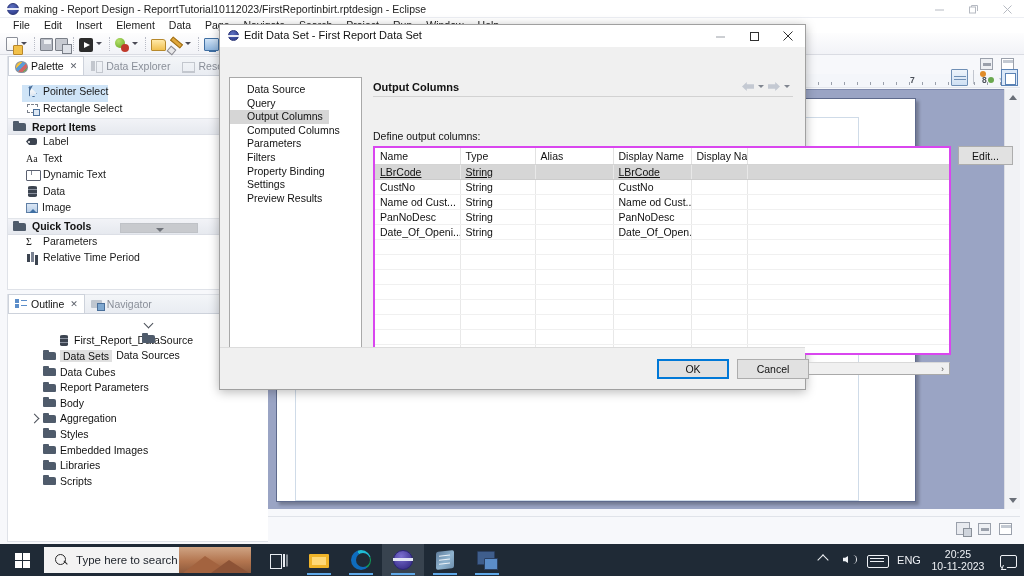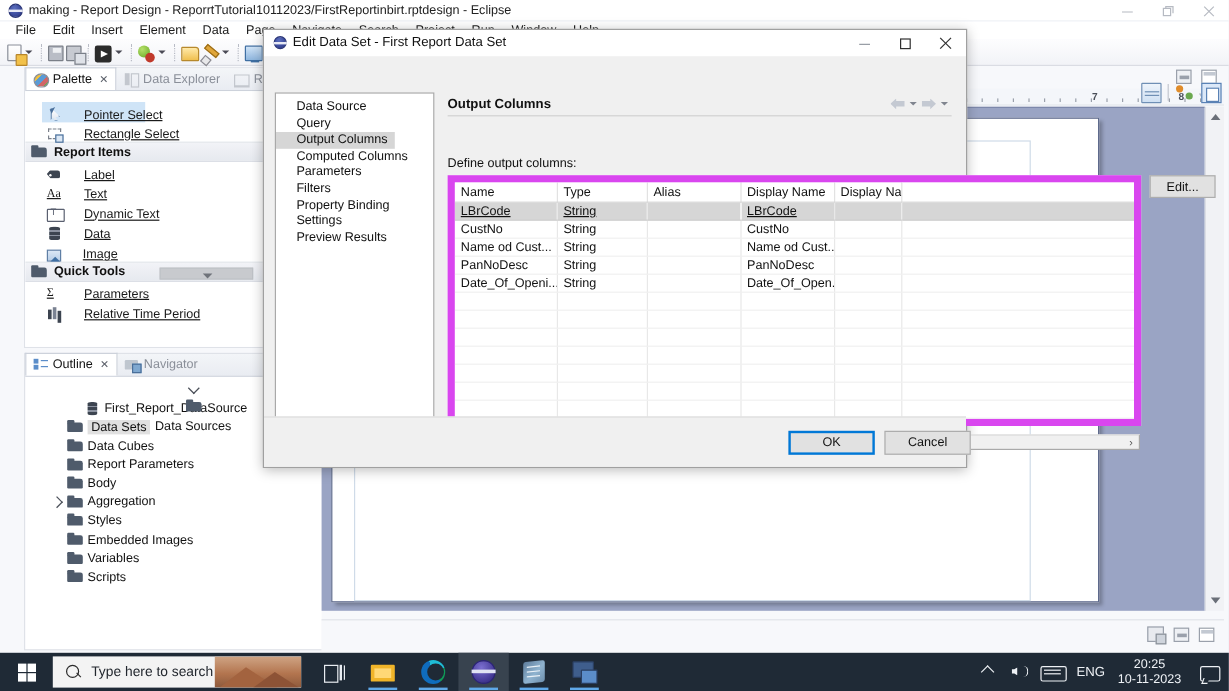--- a/index.html
+++ b/index.html
@@ -136,21 +136,21 @@
   .persp-ico { width: 17px; height: 17px; position: relative; }
   .persp-1 { background: linear-gradient(#eef4fb,#cfe0f3); border: 1px solid #6f8fb5; border-radius:1px; }
   .persp-1::after { content:""; position:absolute; left:2px; top:6px; width:12px; height:1px; background:#6f8fb5; box-shadow: 0 3px 0 #6f8fb5; }
   .persp-2::before { content:""; position:absolute; left:1px; top:2px; width:6px; height:6px; border-radius:50%; background:#e08c2a; }
   .persp-2::after { content:""; position:absolute; left:9px; top:8px; width:6px; height:6px; border-radius:50%; background:#6aa84f; }
   .persp-3 { background: #dbe8f8; border: 1px solid #5a82b5; }
   .persp-3::after { content:""; position:absolute; left:3px; top:3px; width:9px; height:10px; background:#fff; border:1px solid #5a82b5; }
   .persp-divider { width:1px; height:14px; background:#c2c6cf; }
 
   
-  #left-col { position: absolute; left: 18px; top: 56px; width: 266px; height: 488px; background: #f7f8fb; }
+  #left-col { position: absolute; left: 5px; top: 56px; width: 266px; height: 488px; background: #f7f8fb; }
 
   
   #palette-view {
     position: absolute; left: 2px; top: 0; width: 262px; height: 234px;
     background: #ffffff; border: 1px solid #dfe2e8;
   }
   .view-tabrow {
     height: 19px; display: flex; align-items: flex-end;
     background: linear-gradient(to bottom, #f3f5f8, #e9ecf2);
     border-bottom: 1px solid #cdd2db;
@@ -165,24 +165,23 @@
   .view-tab.inactive { color: #8a8f99; }
   .tab-close { font-size: 9px; color: #5a5f69; margin-left: 2px; }
   .tab-ico { width: 12px; height: 12px; position: relative; display:inline-block; }
   .ico-palette::before { content:""; position:absolute; left:0; top:1px; width:11px; height:10px; border-radius:50% 50% 45% 45%; background: linear-gradient(135deg,#f0c040 0 30%, #5b9bd5 30% 55%, #d06666 55% 80%, #6aa84f 80% 100%); border:1px solid #8a8f99; }
   .ico-dataexp::before { content:""; position:absolute; left:1px; top:1px; width:4px; height:10px; background:#c3c7ce; }
   .ico-dataexp::after { content:""; position:absolute; left:6px; top:1px; width:5px; height:10px; border:1px solid #c3c7ce; }
   .ico-resexp::before { content:""; position:absolute; left:0px; top:2px; width:11px; height:8px; border:1px solid #c3c7ce; border-bottom:2px solid #c3c7ce; }
 
   .palette-body { position: relative; height: 213px; background: #fff; overflow: hidden; }
   .pal-item {
-    display: flex; align-items: flex-end; gap: 18px;
+    display: flex; align-items: flex-start; gap: 4px;
     height: 16.5px; padding-left: 18px; font-size: 10.5px; color: #1a1a1a;
     white-space: nowrap;
-    text-decoration: underline;
   }
   .pal-item.selected { background: #cfe4f7; width: 86px; margin-left: 14px; padding-left: 4px; }
   .pal-group {
     display: flex; align-items: center; gap: 6px;
     height: 17px; padding-left: 5px; font-size: 10.5px; font-weight: bold; color: #111;
     background: linear-gradient(to bottom, #f2f3f7, #e6e9ef);
     border-top: 1px solid #e2e5ea; border-bottom: 1px solid #dcdfe6;
   }
   .pico { width: 13px; height: 13px; position: relative; display:inline-block; flex: none; }
   .pico-pointer::after { content:""; position:absolute; left:3px; top:1px; width:0; height:0;
@@ -373,21 +372,21 @@
 
   #pane-divider {
     position: absolute; left: 153px; top: 49px; width: 420px; height: 1px; background: #d2d2d2;
   }
   #define-label {
     position: absolute; left: 153px; top: 83px; font-size: 10.5px; color: #111;
   }
   #output-table {
     position: absolute; left: 153px; top: 99px;
     width: 578px; height: 209px;
-    background: #ffffff; border: 6px solid #d946ef;
+    background: #ffffff; border: 2px solid #d946ef;
     overflow: hidden;
   }
   #output-table table { border-collapse: collapse; width: 578px; table-layout: fixed; }
   #output-table th {
     font-size: 10.5px; font-weight: normal; color: #111;
     text-align: left; padding: 2px 0 2px 5px; height: 16px;
     background: #ffffff; border-bottom: 1px solid #d4d4d4; border-right: 1px solid #e2e2e2;
     white-space: nowrap; overflow: hidden;
   }
   #output-table td {
@@ -712,21 +711,21 @@
             <span class="tree-label">Styles</span>
           </div>
           <div class="tree-row" style="padding-left: 20px;">
             <span class="twisty "></span>
             <span class="tree-ico ti-folder"></span>
             <span class="tree-label">Embedded Images</span>
           </div>
           <div class="tree-row" style="padding-left: 20px;">
             <span class="twisty "></span>
             <span class="tree-ico ti-folder"></span>
-            <span class="tree-label">Variables</span>
+            <span class="tree-label">Libraries</span>
           </div>
           <div class="tree-row" style="padding-left: 20px;">
             <span class="twisty "></span>
             <span class="tree-ico ti-folder"></span>
             <span class="tree-label">Scripts</span>
           </div>
         </div>
     </div>
 
   </div>

